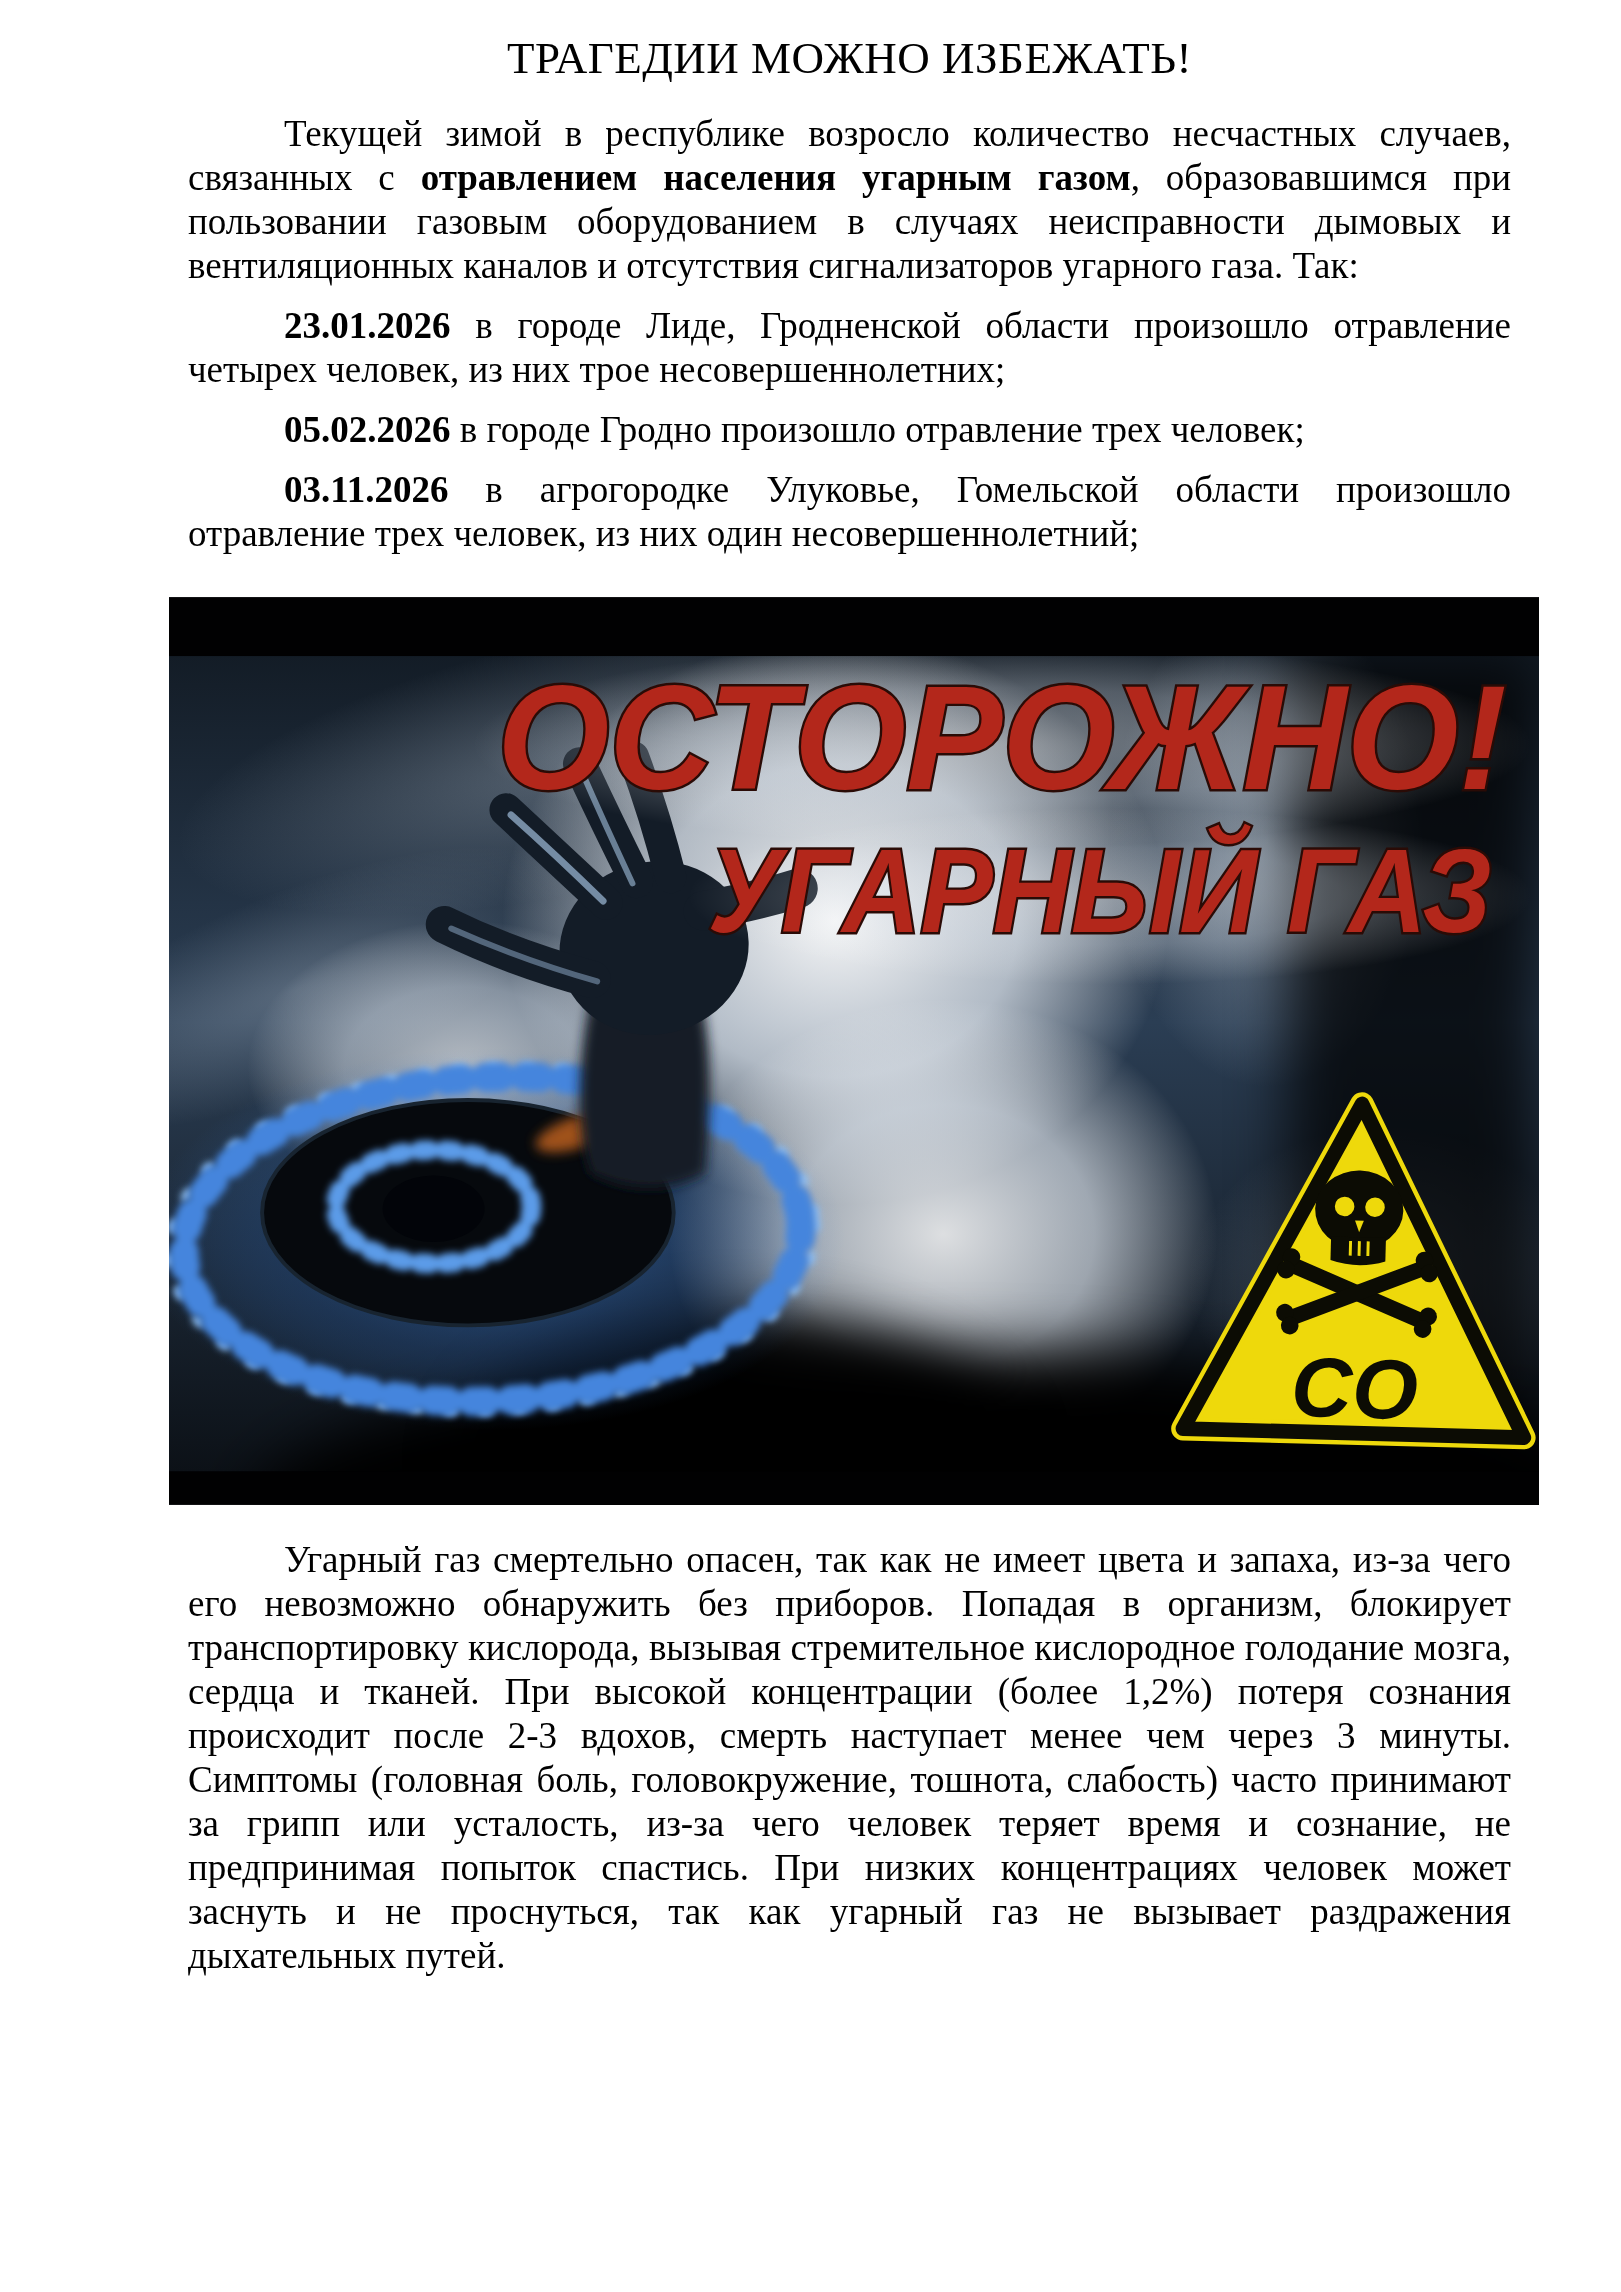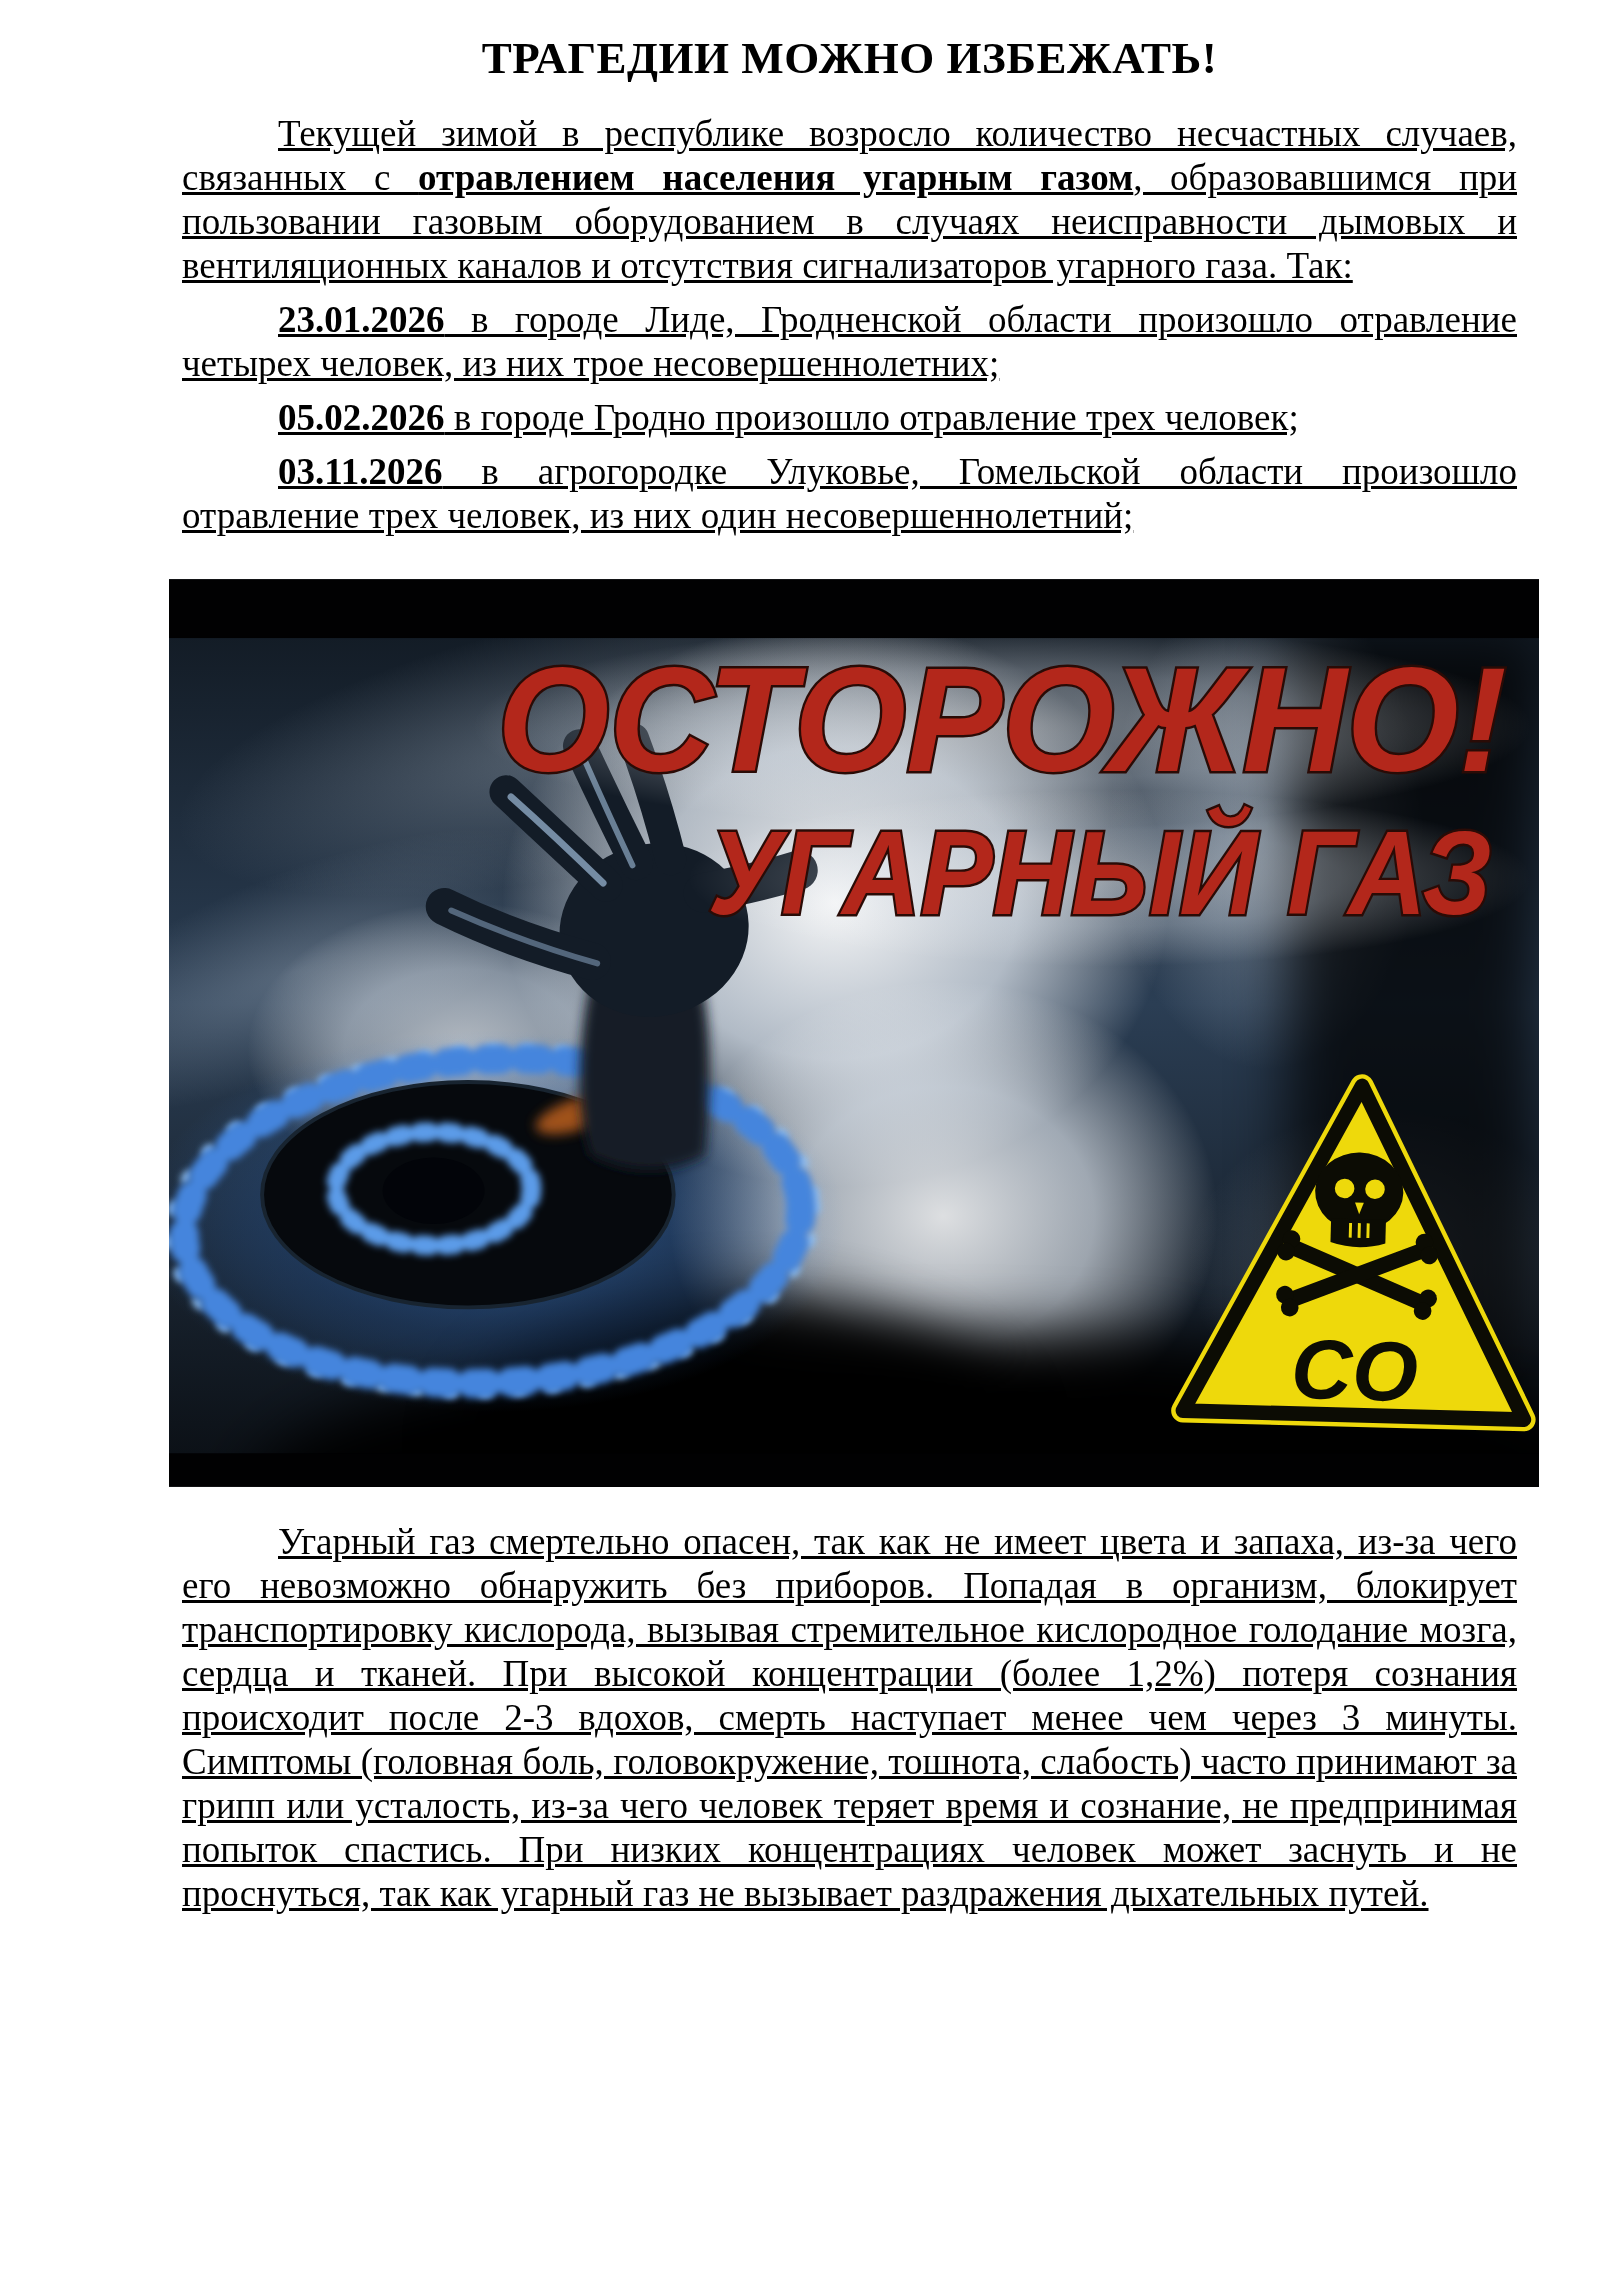--- a/index.html
+++ b/index.html
@@ -14,32 +14,31 @@
   }
   .content{
     position:absolute;
     left:172px;
     top:33px;
     width:1355px;
   }
   h1.doc-title{
     font-size:45px;
     line-height:1.15;
-    font-weight:bold;
+    font-weight:normal;
     text-align:center;
     margin:0 0 27.4px 0;
     letter-spacing:0.5px;
   }
   p.para{
     font-size:37px;
     line-height:44px;
     text-align:justify;
     text-indent:96px;
-    margin:10px;
-    text-decoration:underline;
+    margin:16px;
   }
   p.para b{font-weight:bold;}
   .poster{
     width:1370px;
     height:908px;
     margin:41px 0 33px -2.9px;
     line-height:0;
   }
   .poster svg{display:block;}
 </style>

